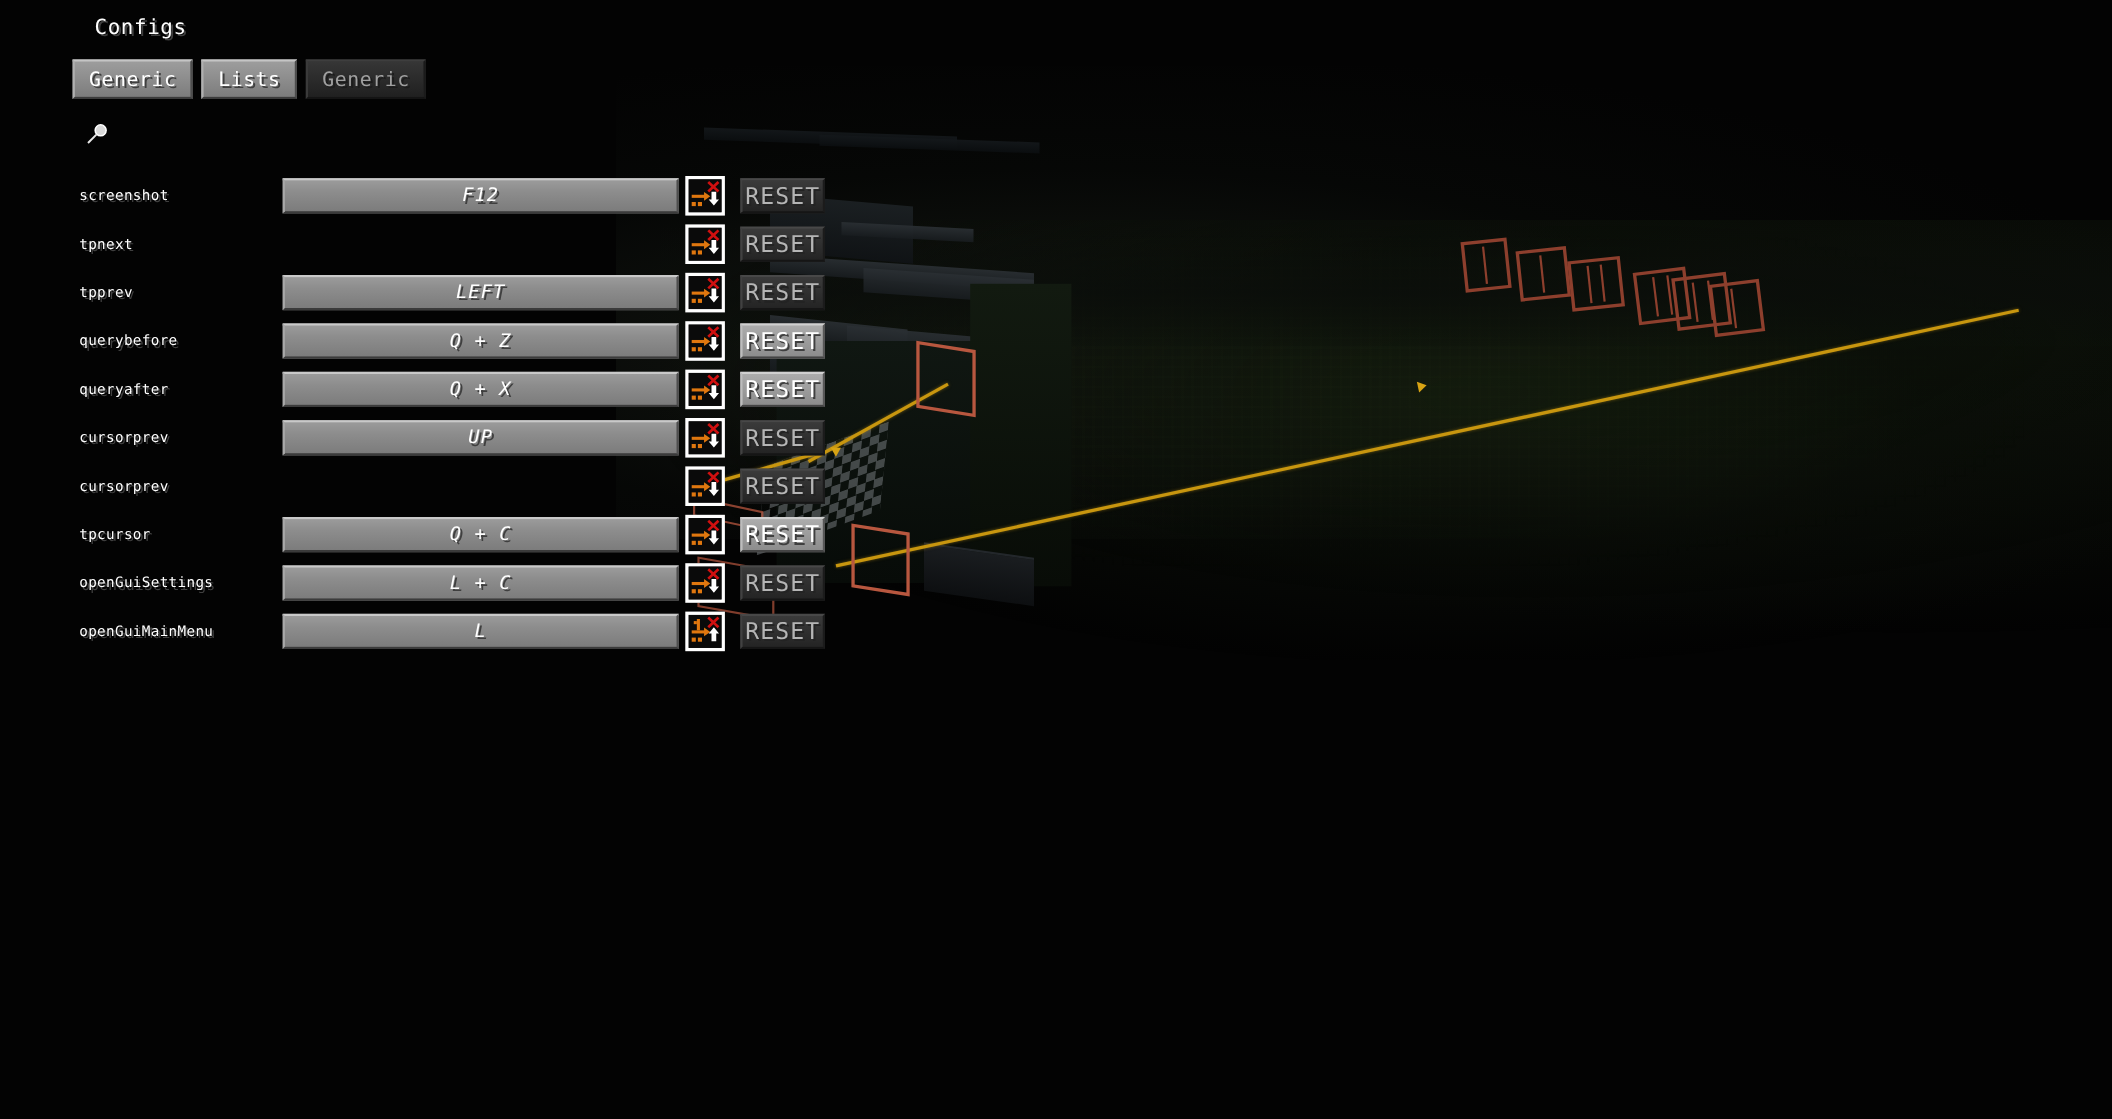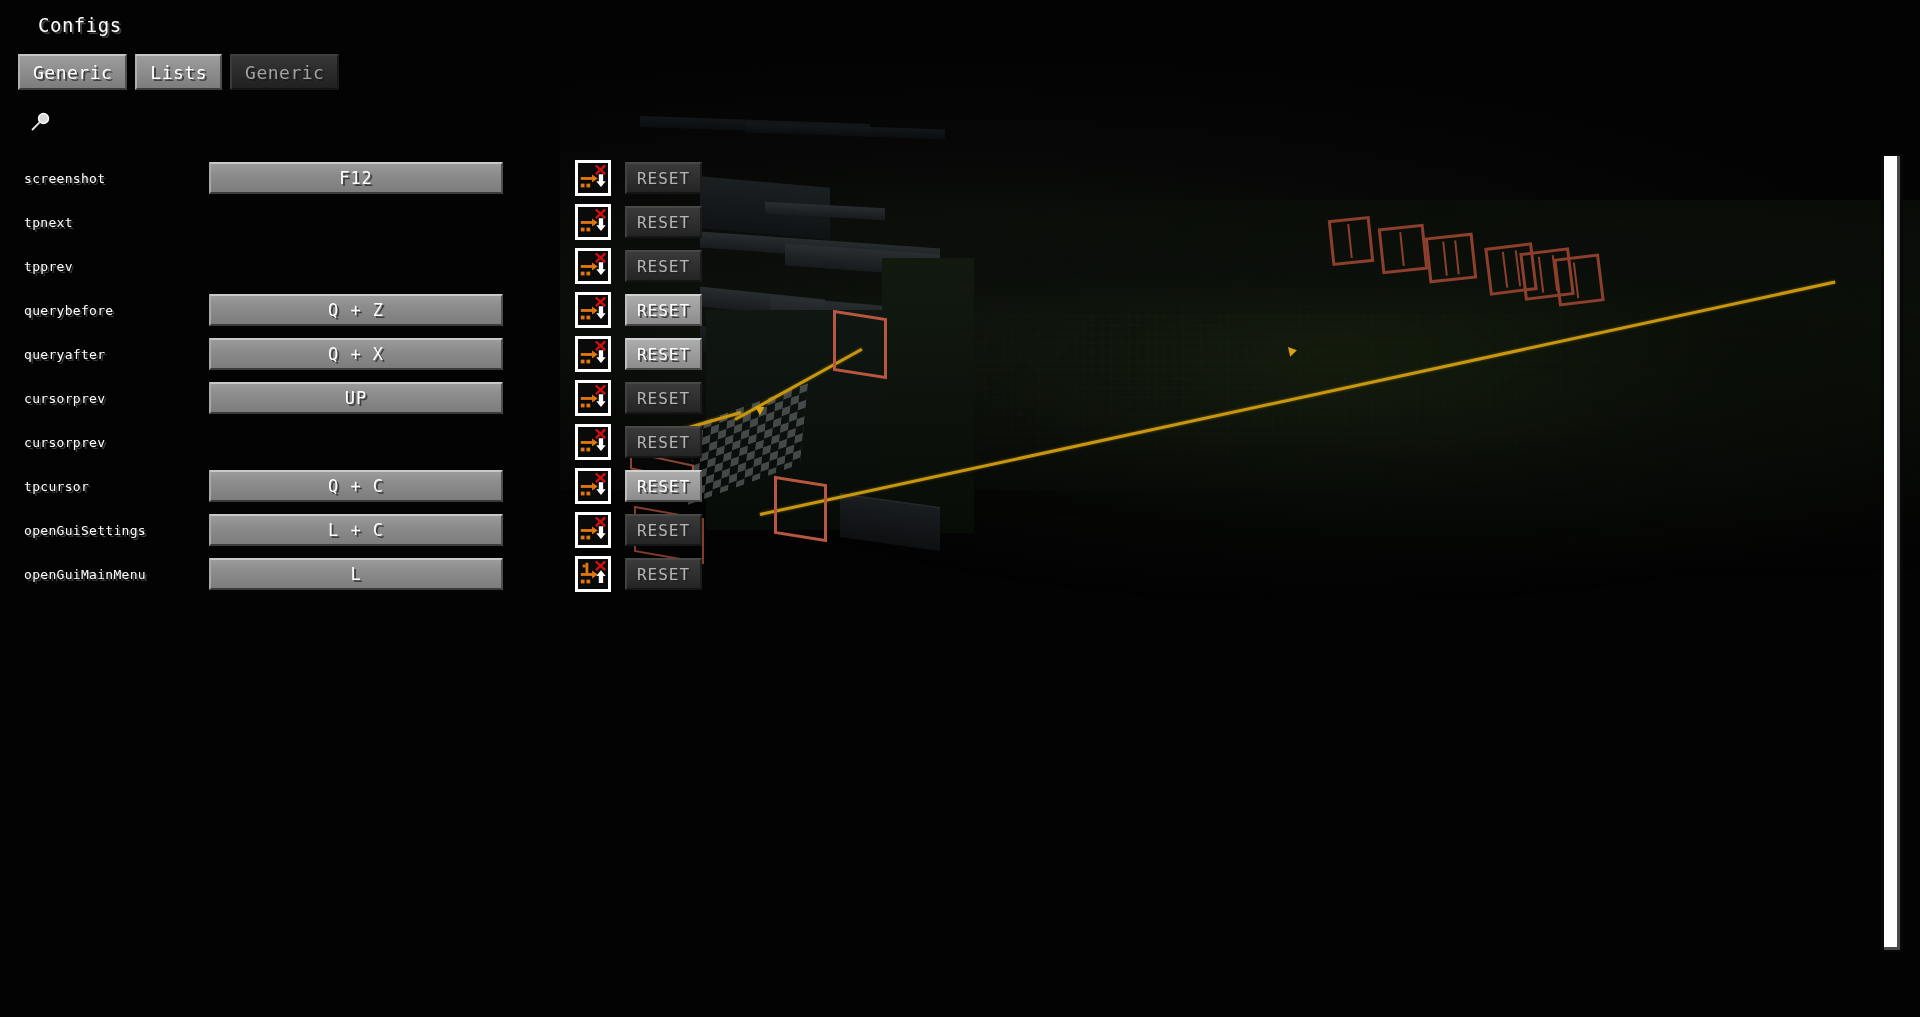--- a/index.html
+++ b/index.html
@@ -121,20 +121,21 @@
   .hopper {
     position: absolute;
     background: linear-gradient(180deg, #1a1d20 0%, #0d0f11 100%);
     border-top: 2px solid #23272b;
   }
 
   
   #gui {
     position: absolute;
     inset: 0;
+    margin-left: 48px;
   }
 
   .screen-title {
     position: absolute;
     left: 38px;
     top: 14px;
     color: #ffffff;
     font-size: 19px;
     letter-spacing: 0.5px;
     text-shadow: 2px 2px 0 #3f3f3f;
@@ -207,38 +208,39 @@
     left: 24px;
     font-size: 13px;
     color: #ffffff;
     text-shadow: 2px 2px 0 #3f3f3f;
     white-space: nowrap;
     letter-spacing: 0.3px;
   }
   .key-btn {
     position: absolute;
     left: 209px;
-    width: 294px;
+    width: 360px;
     height: 32px;
     background: #8a8a8a;
     background-image: linear-gradient(180deg, rgba(255,255,255,0.14) 0%, rgba(255,255,255,0.02) 38%, rgba(0,0,0,0.10) 100%);
     border-top: 2px solid #c9c9c9;
     border-left: 2px solid #a8a8a8;
     border-right: 2px solid #4e4e4e;
     border-bottom: 2px solid #3b3b3b;
     box-sizing: border-box;
     display: flex;
     align-items: center;
     justify-content: center;
     font-size: 17px;
     color: #ffffff;
     text-shadow: 2px 2px 0 #3f3f3f;
     letter-spacing: 1px;
     cursor: pointer;
     user-select: none;
+    font-style: italic;
   }
 
   .icon-btn {
     position: absolute;
     left: 575px;
     width: 36px;
     height: 36px;
     background: #0a0a0a;
     border: 3px solid #ffffff;
     box-sizing: border-box;
@@ -255,21 +257,21 @@
     background: #2e2e2e;
     background-image: linear-gradient(180deg, rgba(255,255,255,0.06) 0%, rgba(0,0,0,0.22) 100%);
     border-top: 2px solid #484848;
     border-left: 2px solid #414141;
     border-right: 2px solid #1b1b1b;
     border-bottom: 2px solid #151515;
     box-sizing: border-box;
     display: flex;
     align-items: center;
     justify-content: center;
-    font-size: 16px;
+    font-size: 21px;
     color: #b5b5b5;
     text-shadow: 2px 2px 0 #232323;
     letter-spacing: 1px;
     cursor: pointer;
     user-select: none;
   }
   .reset-btn.hl {
     background: #9c9c9c;
     background-image: linear-gradient(180deg, rgba(255,255,255,0.16) 0%, rgba(0,0,0,0.10) 100%);
     border-top-color: #d0d0d0;
@@ -420,20 +422,21 @@
                 <rect x="3" y="22" width="4" height="4"></rect>
                 <rect x="9" y="22" width="4" height="4"></rect>
               </g>
               <path d="M24.5 25.5 L19.5 19.5 L22.2 19.5 L22.2 12 L26.8 12 L26.8 19.5 L29.5 19.5 Z" fill="#ffffff"></path>
             </svg>
           </div>
     <div class="reset-btn">RESET</div>
   </div>
         <div class="cfg-row">
     <span class="cfg-label">tpprev</span>
+    <div class="key-btn">LEFT</div>
     <div class="icon-btn">
             <svg viewBox="0 0 32 32" preserveAspectRatio="none">
               <rect width="32" height="32" fill="#0a0a0a"></rect>
               <g stroke="#d01010" stroke-width="2.6" stroke-linecap="square">
                 <line x1="20" y1="3.5" x2="28" y2="11"></line>
                 <line x1="28" y1="3.5" x2="20" y2="11"></line>
               </g>
               <g fill="#e0770f">
                 <rect x="3" y="15" width="13" height="3"></rect>
                 <path d="M15 12.2 L21 16.5 L15 20.8 Z"></path>

